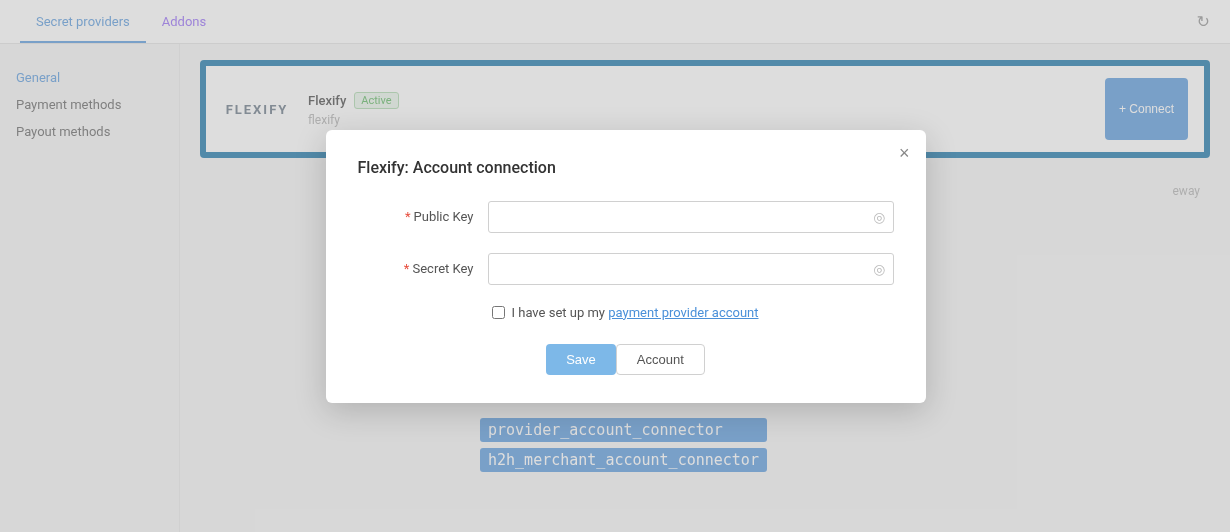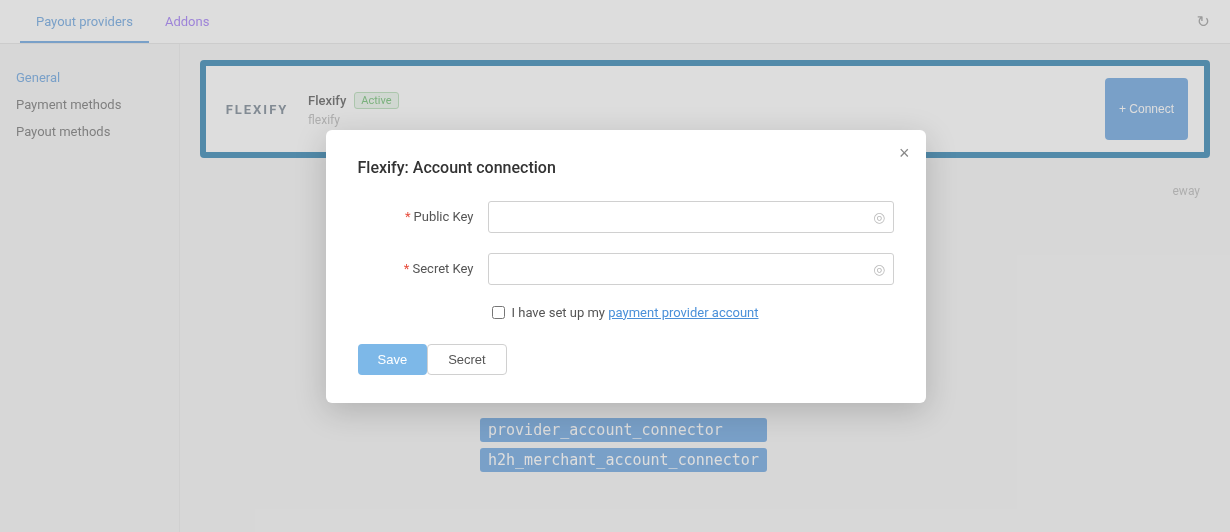--- a/index.html
+++ b/index.html
@@ -267,21 +267,21 @@
     .checkbox-link {
       color: #4a90d9;
       text-decoration: underline;
       cursor: pointer;
     }
 
     
     .modal-actions {
       display: flex;
       gap: 0;
-      justify-content: flex-start;
+      justify-content: center;
     }
     .btn-save {
       background: #7db8e8;
       color: #fff;
       border: none;
       border-radius: 4px;
       padding: 7px 20px;
       cursor: pointer;
       font-size: 13px;
     }
@@ -294,21 +294,21 @@
       cursor: pointer;
       font-size: 13px;
     }
   </style>
 </head>
 <body>
 
 <div class="page-bg">
 
   <div class="top-nav">
-    <div class="top-nav-tab active">Payout providers</div>
+    <div class="top-nav-tab active">Secret providers</div>
     <div class="top-nav-tab">Addons</div>
     <div class="refresh-icon-wrap">↻</div>
   </div>
 
   <div class="layout">
 
     <div class="sidebar">
       <div class="sidebar-item active">General</div>
       <div class="sidebar-item">Payment methods</div>
       <div class="sidebar-item">Payout methods</div>
@@ -367,18 +367,18 @@
 
       <div class="checkbox-row">
         <input type="checkbox" id="account-check" style="">
         <label class="checkbox-label" for="account-check">
           <span>I have set up my </span><a class="checkbox-link">payment provider account</a>
         </label>
       </div>
 
       <div class="modal-actions">
         <button class="btn-save">Save</button>
-        <button class="btn-cancel">Secret</button>
+        <button class="btn-cancel">Account</button>
       </div>
     </div>
   </div>
 
 </div>
 
 </body></html>

